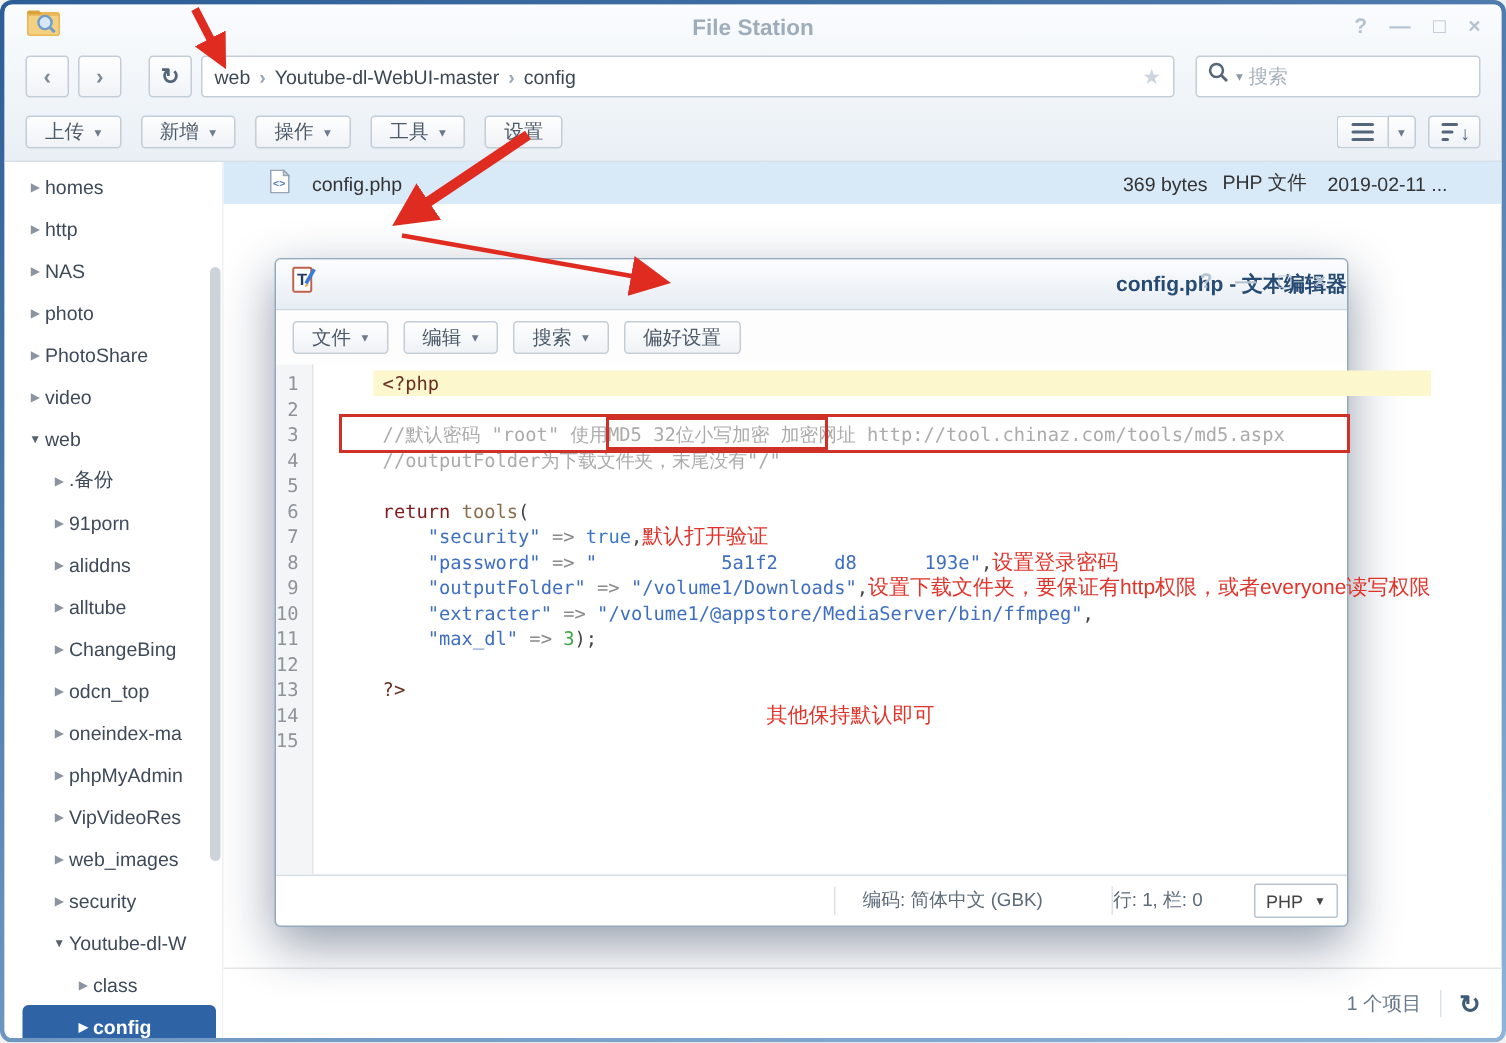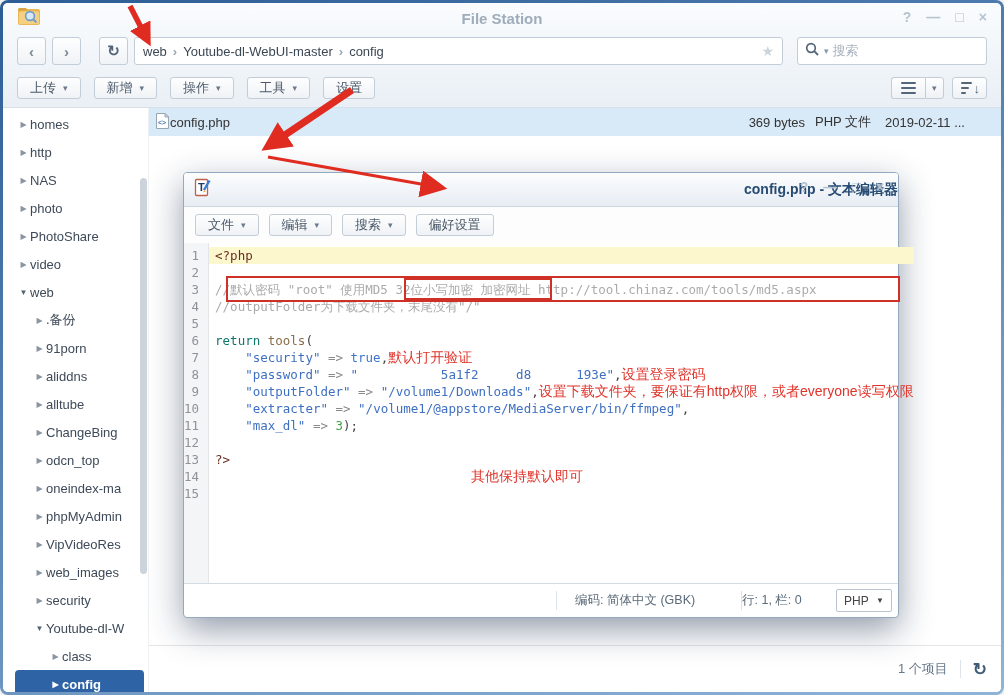--- a/index.html
+++ b/index.html
@@ -51,47 +51,47 @@
   .side-scroll{position:absolute;right:1px;top:70px;width:7px;height:396px;background:#cdd3da;border-radius:4px;}
   .main{flex:1;display:flex;flex-direction:column;position:relative;min-width:0;}
   .list-header{height:27px;display:flex;align-items:center;border-bottom:1px solid #e7ebef;font-size:12.5px;color:#6e7c8a;}
   .col-name{flex:1;padding-left:14px;display:flex;align-items:center;gap:5px;border-right:1px solid #eef1f4;height:100%;box-sizing:border-box;}
   .sort-arrow{font-size:8px;color:#55626f;}
   .col-size{width:90px;text-align:right;}
   .col-type{width:72px;padding-left:10px;box-sizing:border-box;}
   .col-date{width:100px;padding-left:8px;box-sizing:border-box;}
   .col-menu{width:24px;text-align:center;color:#7b8a99;font-size:13px;}
   .file-row{height:28px;display:flex;align-items:center;background:#d8e9f8;font-size:13px;color:#333;}
-  .row-name{flex:1;padding-left:6px;display:flex;align-items:center;gap:0;text-align:center;}
+  .row-name{flex:1;padding-left:30px;display:flex;align-items:center;gap:14px;text-align:center;}
   .fs-footer{position:absolute;left:0;right:0;bottom:0;height:46px;border-top:1px solid #e5e5e5;
              display:flex;align-items:center;justify-content:flex-end;padding:0 14px;gap:12px;background:#fff;}
   .item-count{font-size:13px;color:#66788a;}
   .footer-sep{width:1px;height:18px;background:#dde3e9;}
   .footer-refresh{font-size:17px;font-weight:bold;color:#3f5b76;}
   
   .editor{position:absolute;left:183px;top:172px;width:716px;height:446px;z-index:10;background:#fff;
           border:1px solid #93a9bf;border-radius:4px;box-shadow:0 12px 34px rgba(20,40,70,.45);
           display:flex;flex-direction:column;box-sizing:border-box;}
   .ed-titlebar{height:33px;background:linear-gradient(#fcfdfe,#e7edf4);border-bottom:1px solid #cdd7e1;
           border-radius:3px 3px 0 0;display:flex;align-items:center;position:relative;}
   .ed-title{position:absolute;left:0;right:0;text-align:right;font-weight:bold;font-size:14px;color:#274b73;}
   .ed-icon{margin-left:9px;z-index:2;}
   .ed-menubar{height:36px;display:flex;align-items:center;gap:10px;padding:0 11px;background:#fdfdfe;}
   .code-wrap{flex:1;display:flex;min-height:0;position:relative;overflow:visible;
              font-family:"DejaVu Sans Mono","Liberation Mono",monospace;font-size:12.5px;line-height:17px;}
   .gutter{width:44px;background:#f4f5f6;border-right:1px solid #e3e6e9;padding-top:4px;box-sizing:border-box;}
   .gut-num{height:17px;text-align:right;padding-right:9px;color:#8e9399;}
   .code-pane{flex:1;padding-top:4px;overflow:visible;}
-  .code-line{height:17px;white-space:pre;padding-left:6px;}
+  .code-line{height:17px;white-space:pre;padding-left:6px;margin-left:40px;}
   .code-line.hl{background:#fcf7cd;}
   .c-meta{color:#6b2e22;}
   .c-cmt{color:#ababab;}
   .c-str{color:#3f6fc1;}
   .c-op{color:#8a8a8a;}
-  .c-kw{color:#0f766e;}
+  .c-kw{color:#7f1d1d;}
   .c-fn{color:#8a6d4a;}
   .c-atom{color:#3d77cc;}
   .c-num{color:#44a348;}
   .c-plain{color:#444;}
   .c-anno{color:#e0342b;font-family:"Liberation Sans",sans-serif;font-size:14px;}
   .ed-statusbar{height:33px;border-top:1px solid #d3dbe3;display:flex;align-items:center;font-size:12.5px;color:#5c6b79;}
   .st-spacer{width:372px;}
   .st-enc{width:185px;border-left:1px solid #dde3e9;height:60%;display:flex;align-items:center;padding-left:18px;box-sizing:border-box;}
   .st-pos{flex:1;border-left:1px solid #dde3e9;height:60%;display:flex;align-items:center;padding-left:0;box-sizing:border-box;}
   .lang-select{width:56px;height:23px;border:1px solid #b9c4cf;border-radius:2px;background:#fff;margin-right:6px;

